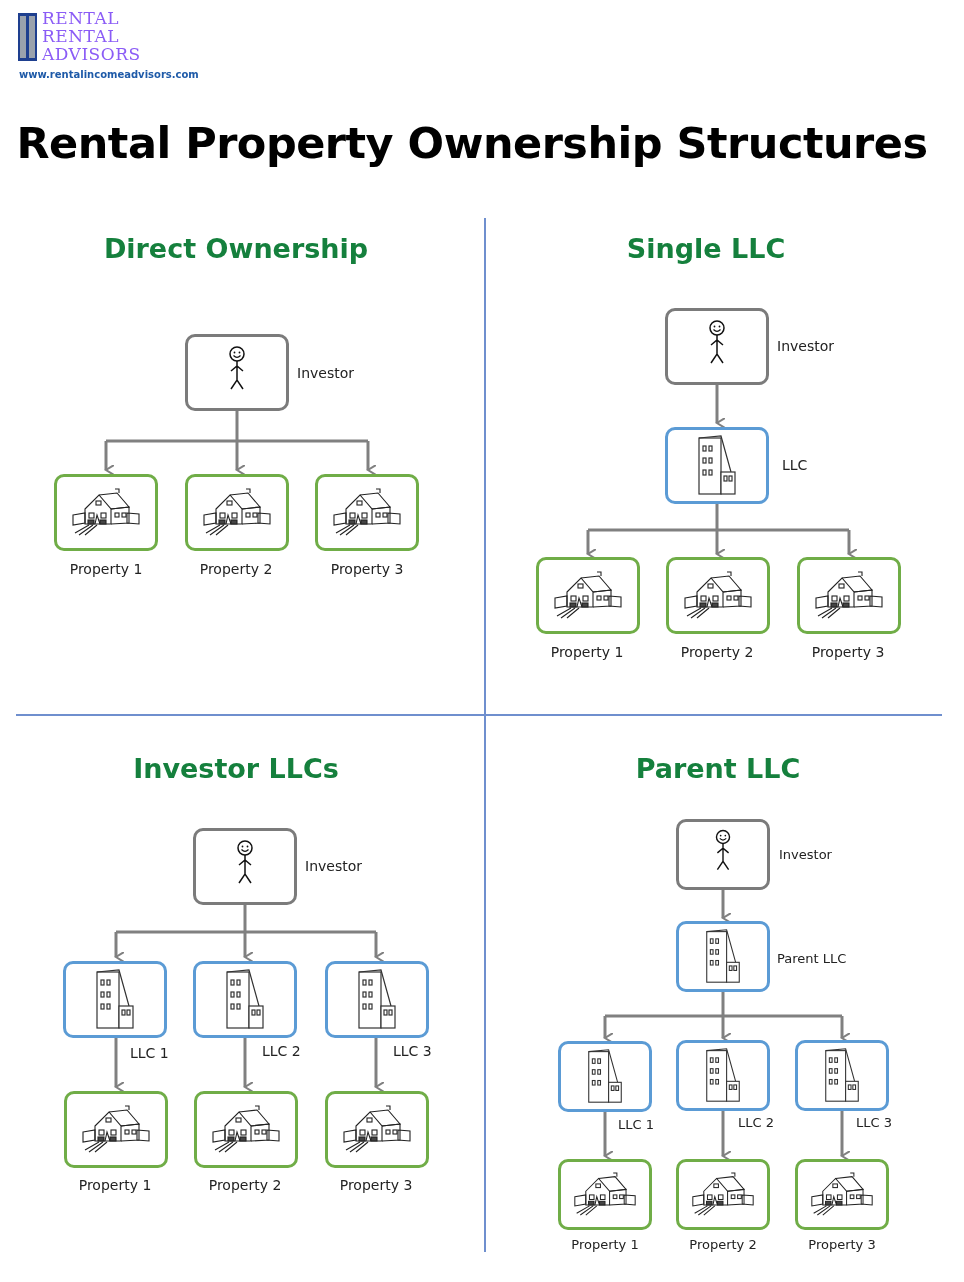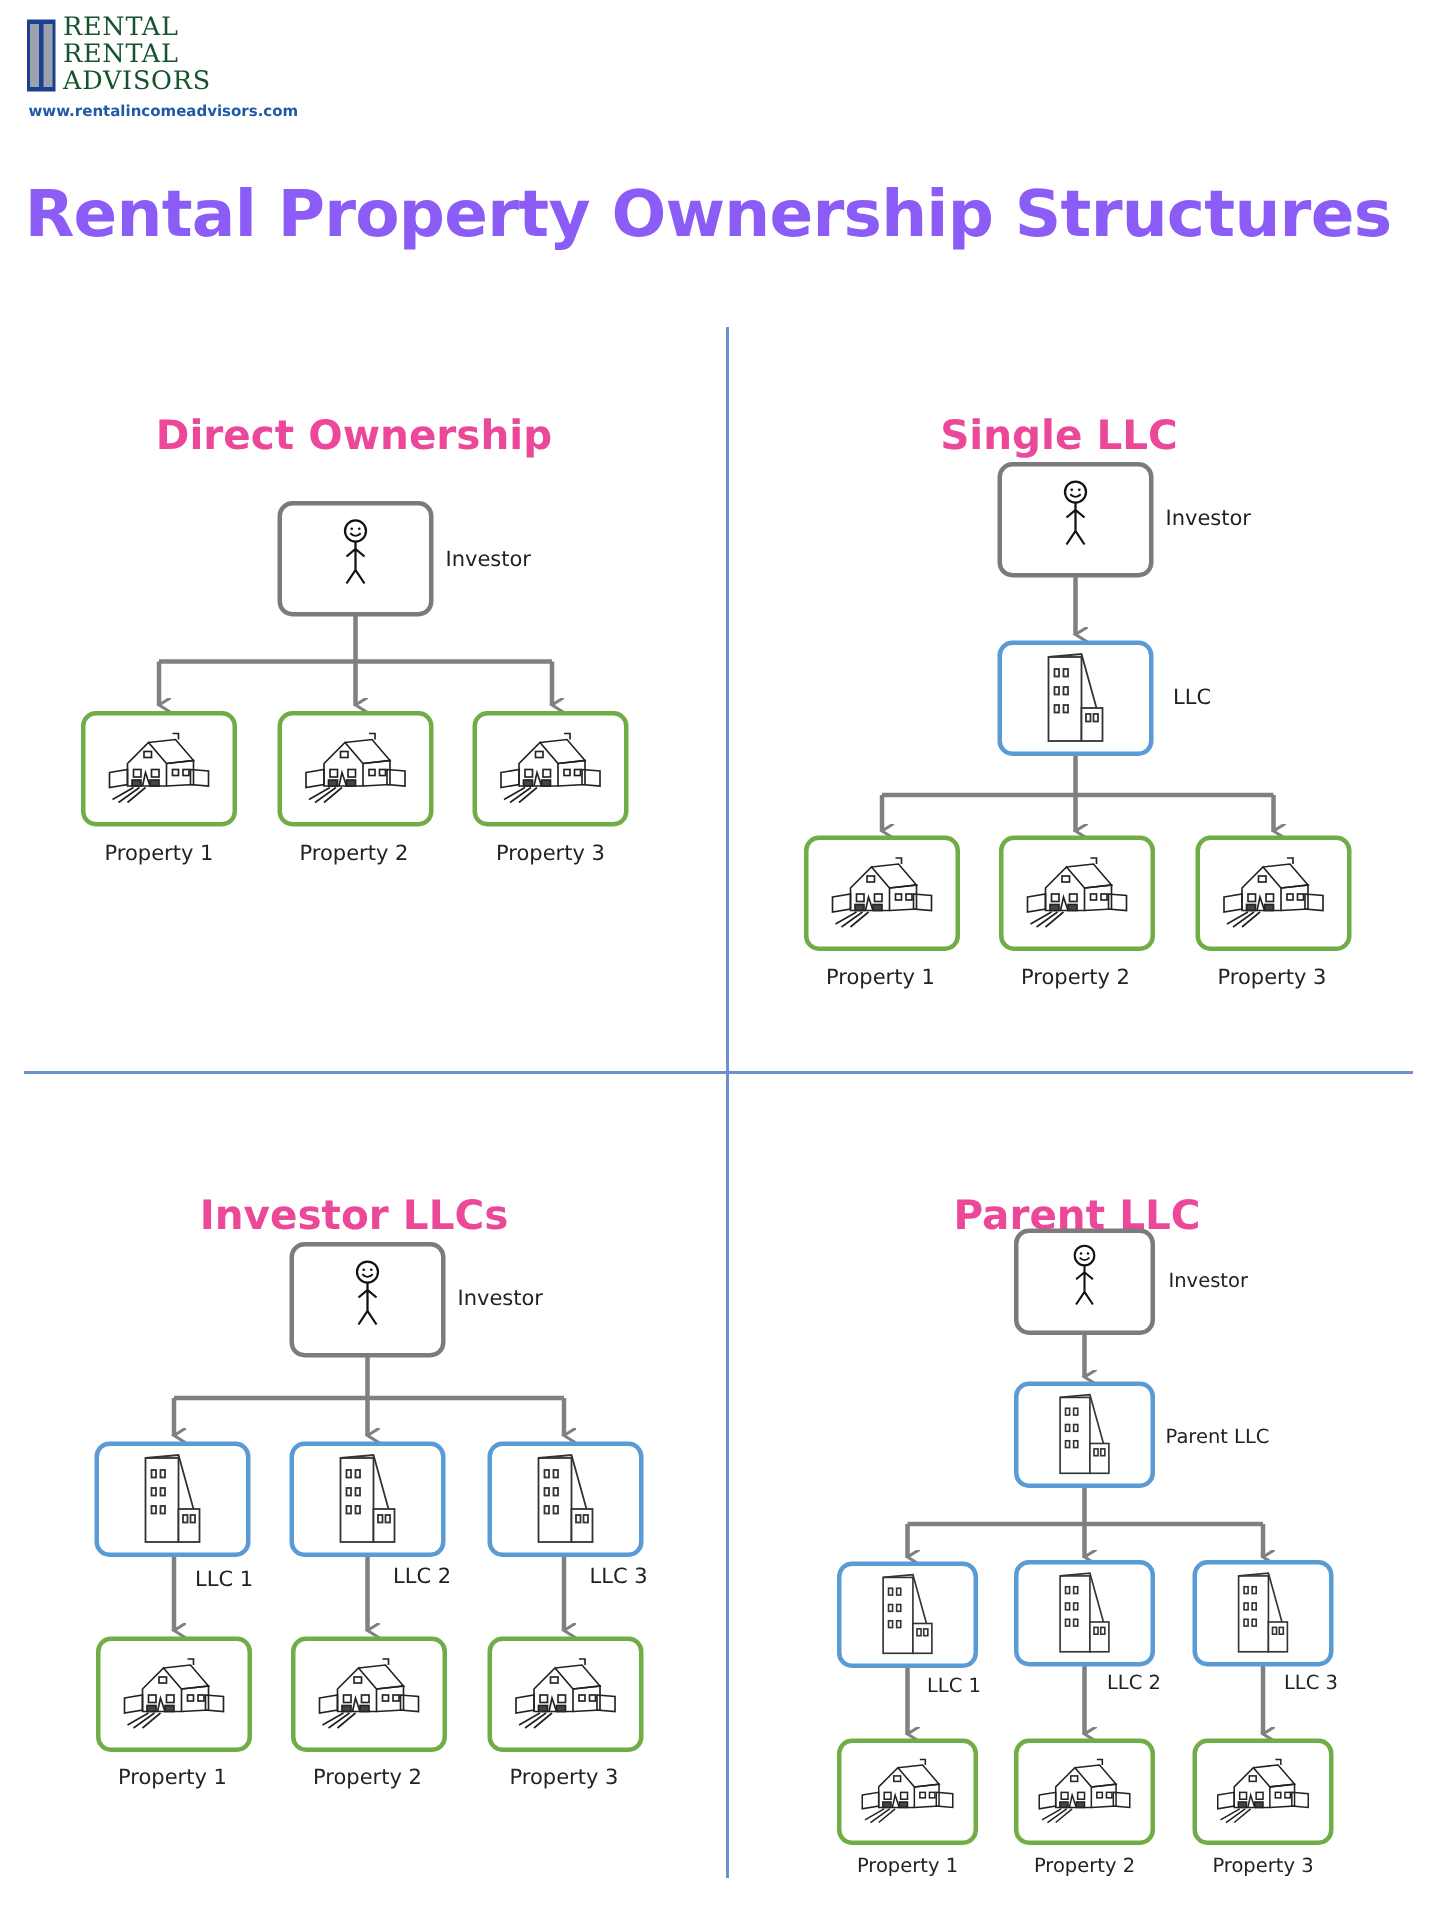--- a/index.html
+++ b/index.html
@@ -1,24 +1,24 @@
 <!DOCTYPE html>
 <html><head>
 <meta charset="utf-8">
 <style>
   html, body { margin:0; padding:0; }
   body { width:964px; height:1282px; background:#ffffff; position:relative; overflow:hidden; font-family:"DejaVu Sans", sans-serif; }
   .abs { position:absolute; }
   .logo-mark { left:18px; top:13px; width:19px; height:48px; background:#1e3f8f; }
   .logo-mark::before, .logo-mark::after { content:""; position:absolute; top:3px; width:6px; height:42px; background:#9aa2ad; }
   .logo-mark::before { left:2px; } .logo-mark::after { left:11px; }
-  .logo-text { left:42px; top:9px; font-family:"DejaVu Serif", serif; color:#14532d; font-size:17px; line-height:18px; letter-spacing:0.5px; }
+  .logo-text { left:42px; top:9px; font-family:"DejaVu Serif", serif; color:#8b5cf6; font-size:17px; line-height:18px; letter-spacing:0.5px; }
   .logo-url { left:19px; top:69px; font-size:10px; font-weight:bold; color:#1e5aa8;text-align:right; }
-  .main-title { left:0; width:944px; top:118px; text-align:center; font-size:43px; font-weight:bold; color:#8b5cf6; letter-spacing:-0.5px; }
-  .sec-title { font-size:27px; font-weight:bold; color:#ec4899; text-align:center; width:400px;margin-top:42px; }
+  .main-title { left:0; width:944px; top:118px; text-align:center; font-size:43px; font-weight:bold; color:#000000; letter-spacing:-0.5px; }
+  .sec-title { font-size:27px; font-weight:bold; color:#15803d; text-align:center; width:400px; }
   .vdiv { left:484px; top:218px; width:2px; height:1034px; background:#6f8fce; }
   .hdiv { left:16px; top:714px; width:926px; height:2px; background:#6f8fce; }
   .box { border:3px solid; border-radius:10px; box-sizing:border-box; background:#fff; }
   .inv { border-color:#7b7b7b; }
   .llc { border-color:#5b9bd5; }
   .prop { border-color:#70ad47; }
   .lbl { font-size:14px; color:#222; white-space:nowrap; }
   .plbl { font-size:14px; color:#222; text-align:center; width:120px; }
   svg.conn { position:absolute; left:0; top:0; }
   .icon svg { display:block; margin:auto; }

